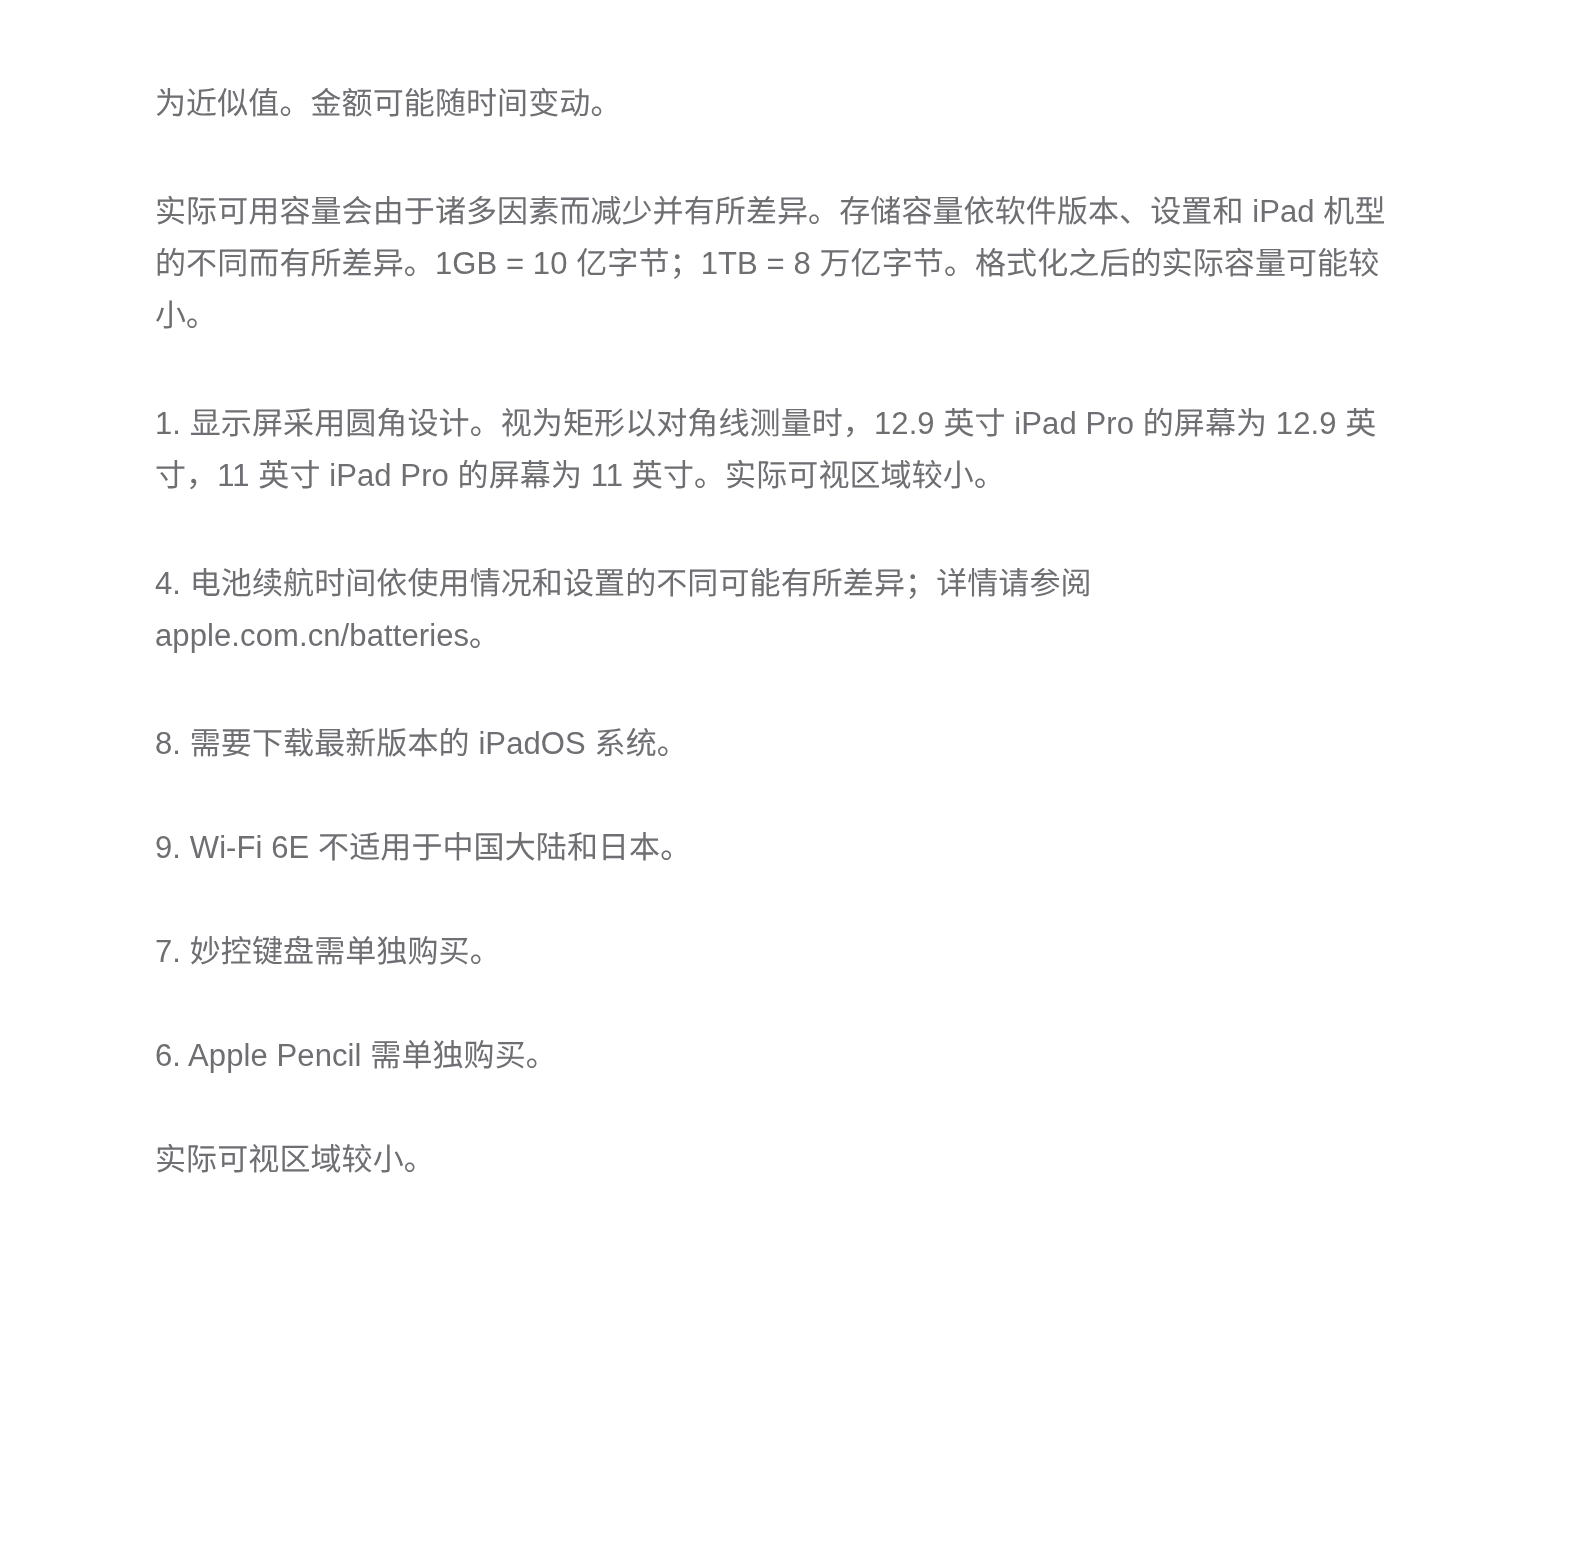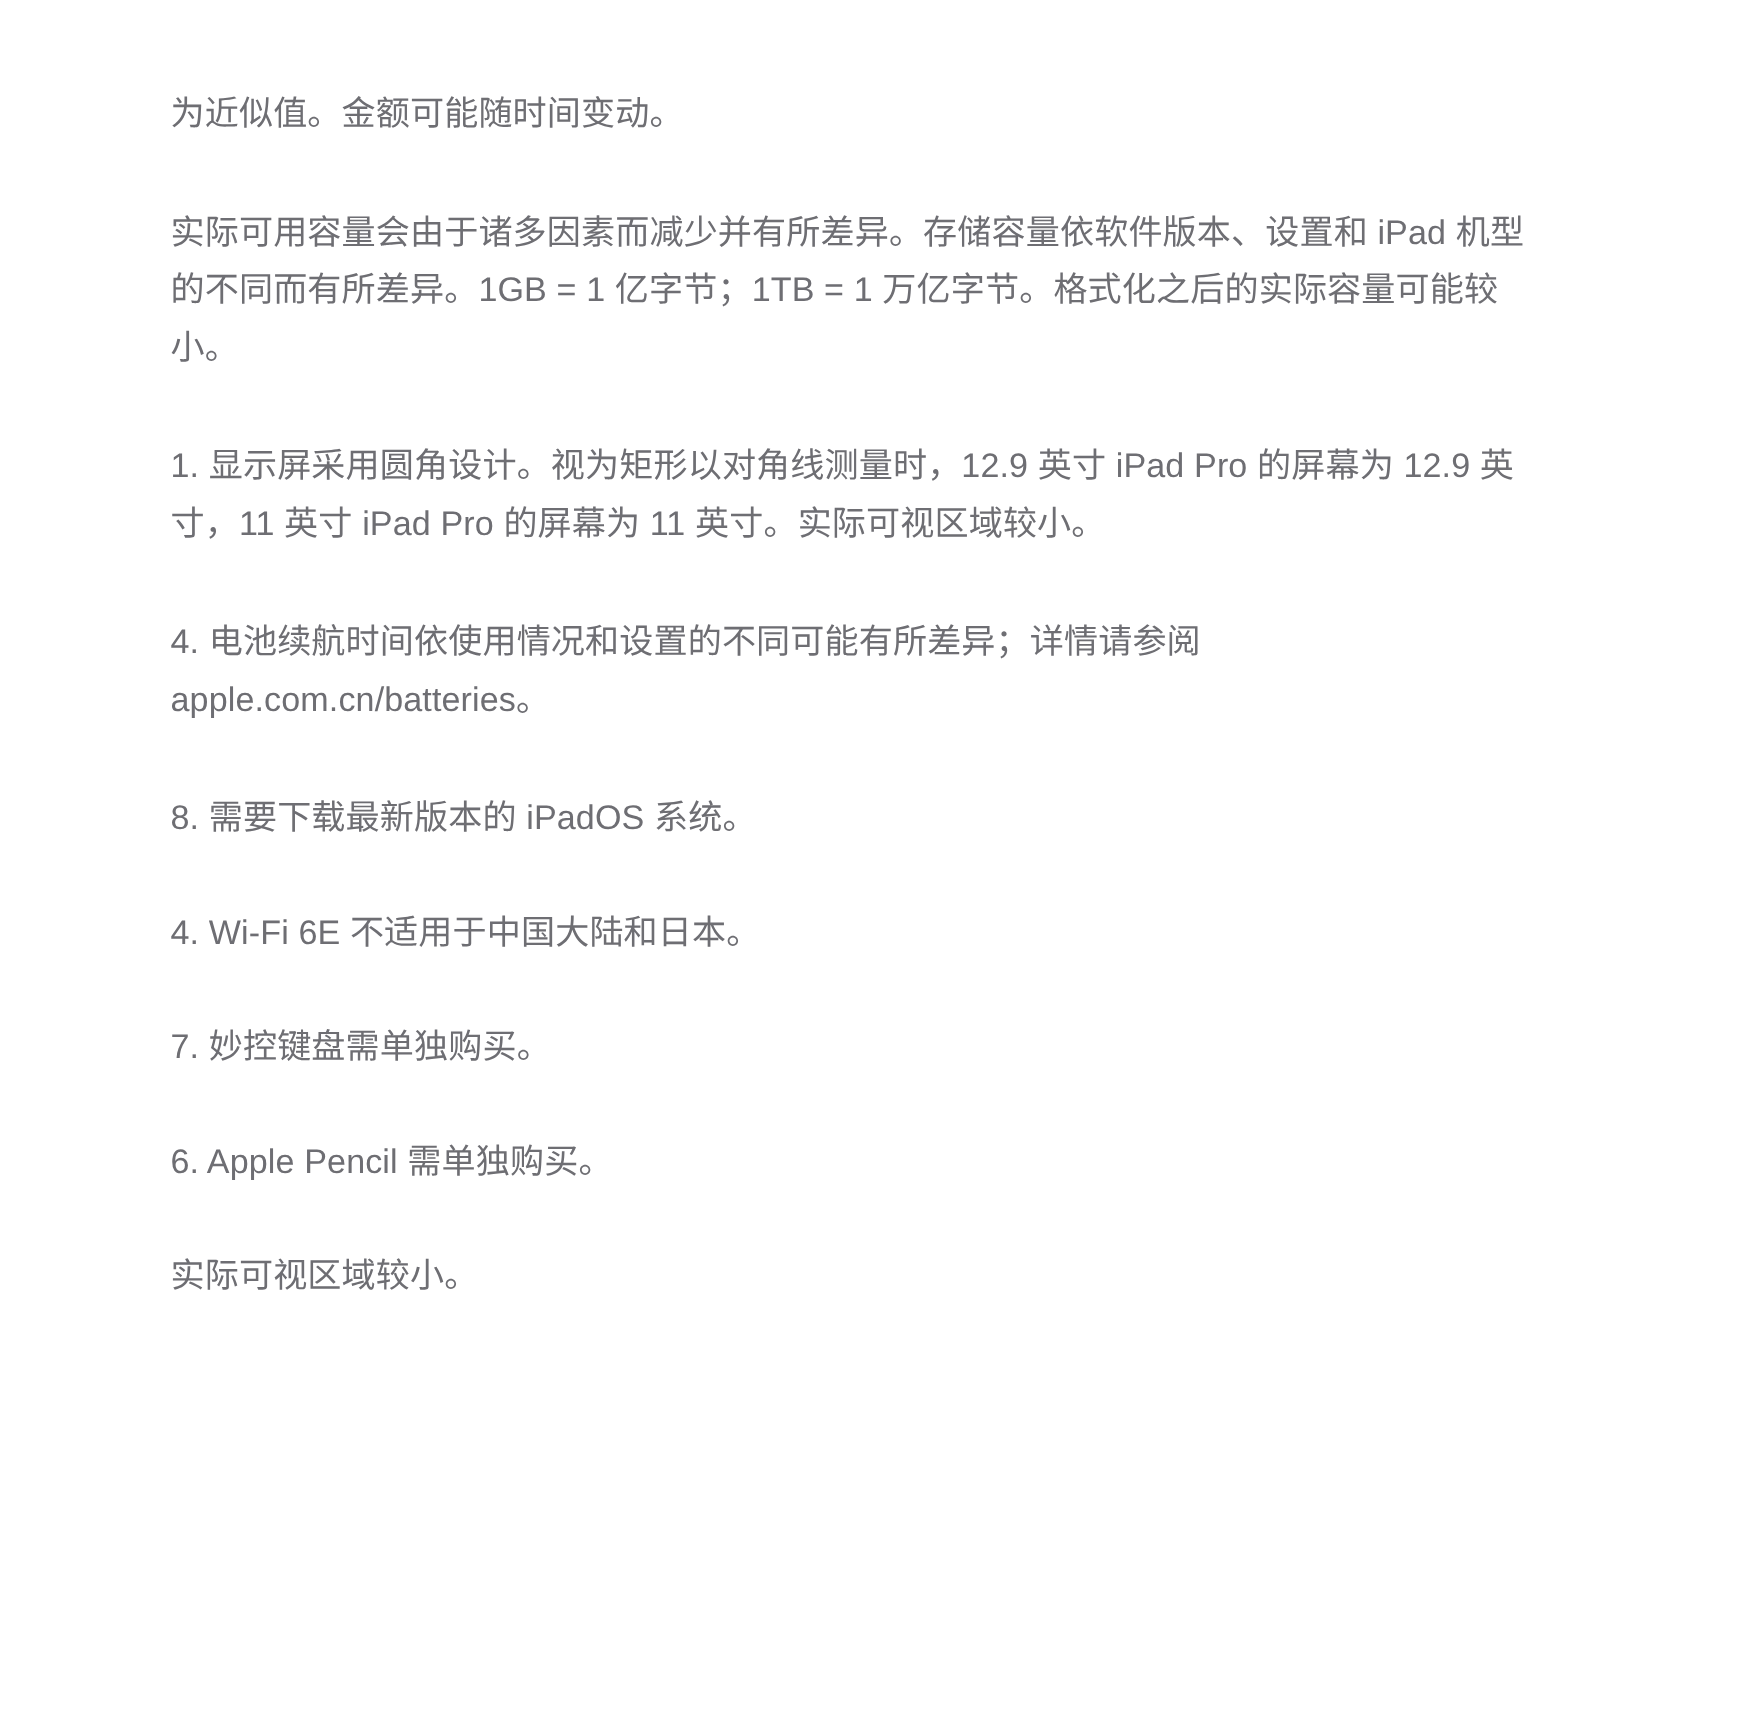--- a/index.html
+++ b/index.html
@@ -38,29 +38,29 @@
   .gap-lg { margin-bottom: 56px; }
   .gap-md { margin-bottom: 52px; }
 </style>
 </head>
 <body>
 
 <div class="page">
 
   <p class="legal-note gap-lg">为近似值。金额可能随时间变动。</p>
 
-  <p class="legal-note gap-lg">实际可用容量会由于诸多因素而减少并有所差异。存储容量依软件版本、设置和 iPad 机型的不同而有所差异。1GB = 1 亿字节；1TB = 1 万亿字节。格式化之后的实际容量可能较小。</p>
+  <p class="legal-note gap-lg">实际可用容量会由于诸多因素而减少并有所差异。存储容量依软件版本、设置和 iPad 机型的不同而有所差异。1GB = 10 亿字节；1TB = 8 万亿字节。格式化之后的实际容量可能较小。</p>
 
   <p class="legal-note gap-lg">1. 显示屏采用圆角设计。视为矩形以对角线测量时，12.9 英寸 iPad Pro 的屏幕为 12.9 英寸，11 英寸 iPad Pro 的屏幕为 11 英寸。实际可视区域较小。</p>
 
   <p class="legal-note gap-lg">4. 电池续航时间依使用情况和设置的不同可能有所差异；详情请参阅 apple.com.cn/batteries。</p>
 
   <p class="legal-note gap-md">8. 需要下载最新版本的 iPadOS 系统。</p>
 
-  <p class="legal-note gap-md">4. Wi‑Fi 6E 不适用于中国大陆和日本。</p>
+  <p class="legal-note gap-md">9. Wi‑Fi 6E 不适用于中国大陆和日本。</p>
 
   <p class="legal-note gap-md">7. 妙控键盘需单独购买。</p>
 
   <p class="legal-note gap-md">6. Apple Pencil 需单独购买。</p>
 
 
   <p class="legal-note">实际可视区域较小。</p>
 
 </div>
 

